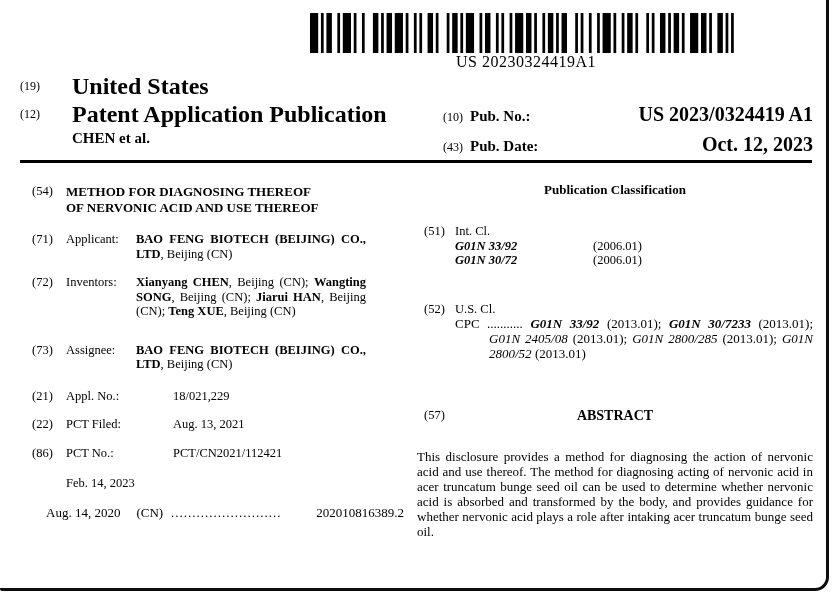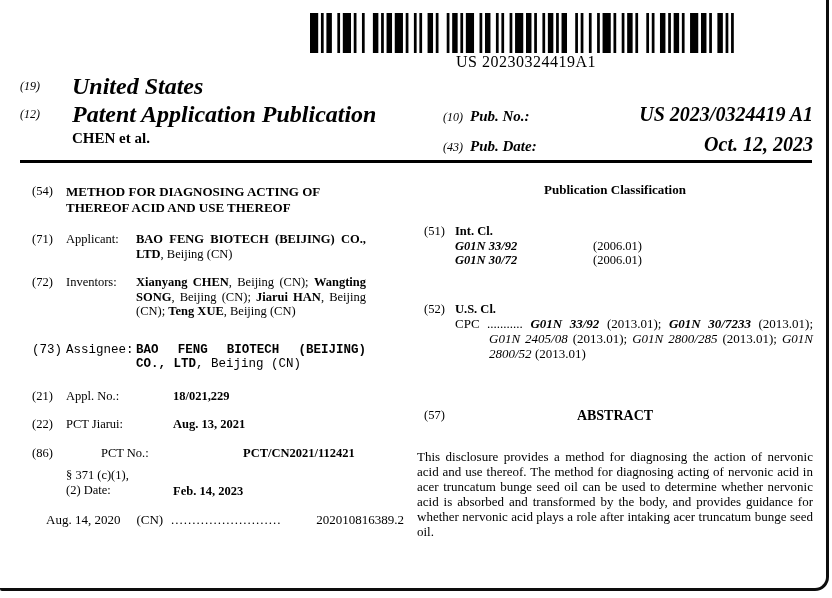--- a/index.html
+++ b/index.html
@@ -9,53 +9,53 @@
           border-right:3px solid #0d0d0d; border-bottom:3px solid #0d0d0d;
           border-radius:0 0 14px 2px; background:#fff; }
 
   
   .barcode-wrap { position:absolute; top:13px; left:310px; width:432px; text-align:center; }
   .barcode { width:432px; height:40px; display:block; fill:#000; }
   .barcode-text { font-size:16px; letter-spacing:0.5px; margin-top:0px; }
 
   
   .hdr-left { position:absolute; top:72px; left:20px; }
-  .hline { display:flex; align-items:center; line-height:28px;font-style:italic; }
+  .hline { display:flex; align-items:center; line-height:28px; }
   .hnum { font-size:12px; width:52px; flex:none; }
   .hbig { font-size:24px; font-weight:bold; white-space:nowrap; }
   .hparty { font-size:15px; font-weight:bold; margin-left:52px; margin-top:2px; }
 
-  .hdr-right { position:absolute; top:101px; left:443px; width:370px;font-style:italic; }
+  .hdr-right { position:absolute; top:101px; left:443px; width:370px; }
   .hr-row { display:flex; align-items:baseline; line-height:27px; }
   .hr-num { font-size:12px; width:27px; flex:none; }
   .hr-lbl { font-size:15px; font-weight:bold; }
   .hr-val { font-size:20px; font-weight:bold; margin-left:auto; white-space:nowrap; }
 
   .rule { position:absolute; top:160px; left:20px; width:792px; height:3px; background:#000; }
 
   
   .col-left  { position:absolute; top:180px; left:32px;  width:372px; }
   .col-right { position:absolute; top:180px; left:417px; width:396px; }
 
   .row { display:flex; font-size:12.5px; line-height:14.5px; }
   .num { width:34px; flex:none; }
   .lblA { width:70px; flex:none; }
   .valA { width:230px; flex:none; text-align:justify; }
   .lblB { width:107px; flex:none; }
   .valB { flex:none; }
-  .b { font-weight:bold; }
+  .b { font-weight:normal; }
 
   .row-title { margin-top:4px; margin-bottom:16px; }
   .title-text { font-weight:bold; font-size:13px; line-height:16px; width:262px; }
   .row-applicant { margin-bottom:14px; }
   .row-inventors { margin-bottom:24px; }
-  .row-assignee  { margin-bottom:17px;font-family:Liberation Mono, monospace; }
+  .row-assignee  { margin-bottom:17px; }
   .row-appl { margin-bottom:14px; }
   .row-pctfiled { margin-bottom:14px; }
-  .row-pctno { margin-bottom:8px;gap:35px; }
+  .row-pctno { margin-bottom:16px; }
   .row-371 { margin-bottom:14px; align-items:flex-end; }
   .sub-stack div { line-height:15px; }
 
   .row-prio-head { position:relative; margin-bottom:11px; }
   .prio-num { position:absolute; left:0; top:0; font-size:12.5px; }
   .prio-head { width:100%; text-align:center; font-weight:bold; font-size:13px; line-height:15px; }
   .prio-line { display:flex; align-items:baseline; font-size:13px; padding-left:14px; }
   .prio-date { flex:none; }
   .prio-office { margin-left:16px; flex:none; }
   .prio-dots { margin-left:8px; letter-spacing:1px; overflow:hidden; white-space:nowrap; flex:1; }
@@ -166,21 +166,21 @@
       <span class="hr-val">Oct. 12, 2023</span>
     </div>
   </div>
 
   <div class="rule"></div>
 
   <div class="col-left">
 
     <div class="row row-title">
       <span class="num">(54)</span>
-      <span class="title-text">METHOD FOR DIAGNOSING ACTING OF THEREOF ACID AND USE THEREOF</span>
+      <span class="title-text">METHOD FOR DIAGNOSING THEREOF OF NERVONIC ACID AND USE THEREOF</span>
     </div>
 
     <div class="row row-applicant">
       <span class="num">(71)</span>
       <span class="lblA">Applicant:</span>
       <span class="valA"><span class="seg-b">BAO FENG BIOTECH (BEIJING) CO., LTD</span><span class="seg-r">, Beijing (CN)</span></span>
     </div>
 
     <div class="row row-inventors">
       <span class="num">(72)</span>
@@ -195,36 +195,32 @@
     </div>
 
     <div class="row row-appl">
       <span class="num">(21)</span>
       <span class="lblB">Appl. No.:</span>
       <span class="valB b">18/021,229</span>
     </div>
 
     <div class="row row-pctfiled">
       <span class="num">(22)</span>
-      <span class="lblB">PCT Jiarui:</span>
+      <span class="lblB">PCT Filed:</span>
       <span class="valB b">Aug. 13, 2021</span>
     </div>
 
     <div class="row row-pctno">
       <span class="num">(86)</span>
       <span class="lblB">PCT No.:</span>
       <span class="valB b">PCT/CN2021/112421</span>
     </div>
 
     <div class="row row-371">
       <span class="num"></span>
-      <span class="lblB sub-stack">
-        <div>§ 371 (c)(1),</div>
-        <div>(2) Date:</div>
-      </span>
       <span class="valB b">Feb. 14, 2023</span>
     </div>
 
 
     <div class="prio-line">
       <span class="prio-date">Aug. 14, 2020</span>
       <span class="prio-office">(CN)</span>
       <span class="prio-dots">..........................</span>
       <span class="prio-number">202010816389.2</span>
     </div>

